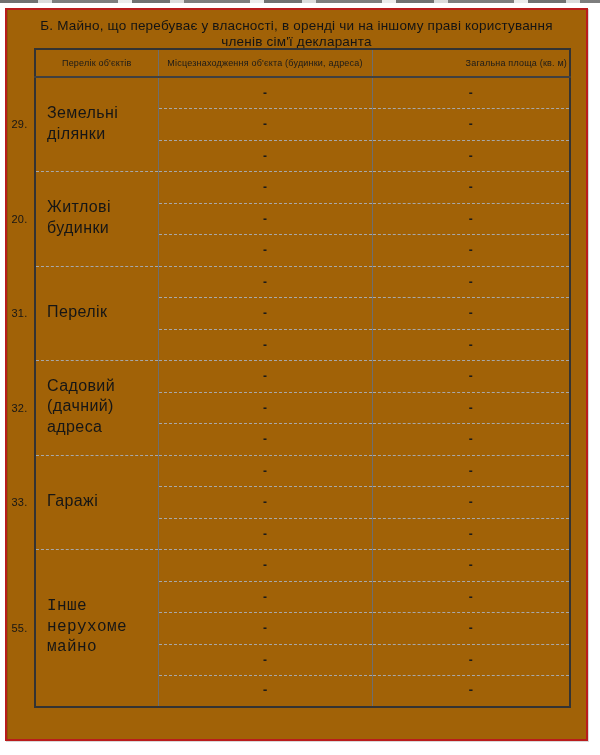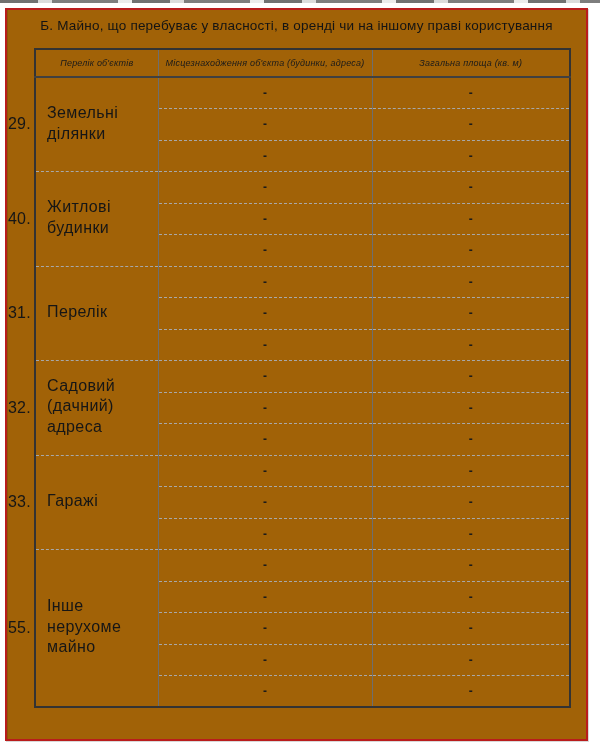--- a/index.html
+++ b/index.html
@@ -27,60 +27,61 @@
   }
 
   table.decl {
     position:absolute; left:0; top:38px;
     border-collapse:collapse; table-layout:fixed; width:563px;
   }
 
   
   td.num, th.gut { border:none; }
   td.num {
-    font-size:16px; letter-spacing:.3px; color:#161616;
+    font-size:11px; letter-spacing:.3px; color:#161616;
     text-align:center; vertical-align:middle; padding-right:2px;
   }
 
   th.h {
     font-size:9px; font-weight:400; letter-spacing:.2px; color:#1a1a1a;
     text-align:center; vertical-align:middle;
     height:28px; padding:3px 2px;
     border-left:1px solid #6e6e6e; border-right:1px solid #6e6e6e;
-    border-top:2px solid #333333; border-bottom:2px solid #404040;font-style:italic;
+    border-top:2px solid #333333; border-bottom:2px solid #404040;
   }
   th.h.first { border-left:2px solid #333333; }
-  th.h.last  { border-right:2px solid #333333; }
+  th.h.last  { border-right:2px solid #333333;text-align:right; }
 
   td.lbl {
     font-size:16px; letter-spacing:.4px; line-height:1.3; color:#161616;
     vertical-align:middle; padding:0 4px 2px 11px;
     border-left:2px solid #333333; border-right:1px solid #6e6e6e;
     border-top:1px dashed #a8a8a8; border-bottom:1px dashed #a8a8a8;margin-left:40px;
   }
 
   td.c {
     height:31.5px; text-align:center; vertical-align:middle;
     font-size:12px; font-weight:700; color:#1b1b1b;
     border-left:1px solid #6e6e6e; border-right:1px solid #6e6e6e;
     border-top:1px dashed #a8a8a8; border-bottom:1px dashed #a8a8a8;
   }
   td.c.lastcol { border-right:2px solid #333333; }
 
-  td.bot { border-bottom:2px solid #333333; }
+  td.bot { border-bottom:2px solid #333333;font-family:Liberation Mono, monospace; }
 </style>
 </head>
 <body>
 
 <div class="scan-top"></div>
 
 <div class="page">
 
   <div class="title-wrap">
     <div class="title-line">Б. Майно, що перебуває у власності, в оренді чи на іншому праві користування</div>
+    <div class="title-line">членів сім'ї декларанта</div>
   </div>
 
   <table class="decl">
     <colgroup>
       <col style="width:28px">
         <col style="width:123px">
         <col style="width:214px">
         <col style="width:198px">
     </colgroup>
 
@@ -101,21 +102,21 @@
     <tr>
       <td class="c">-</td>
       <td class="c lastcol">-</td>
     </tr>
     <tr>
       <td class="c">-</td>
       <td class="c lastcol">-</td>
     </tr>
 
     <tr>
-      <td class="num" rowspan="3">40.</td>
+      <td class="num" rowspan="3">20.</td>
       <td class="lbl" rowspan="3">Житлові будинки</td>
       <td class="c">-</td>
       <td class="c lastcol">-</td>
     </tr>
     <tr>
       <td class="c">-</td>
       <td class="c lastcol">-</td>
     </tr>
     <tr>
       <td class="c">-</td>

